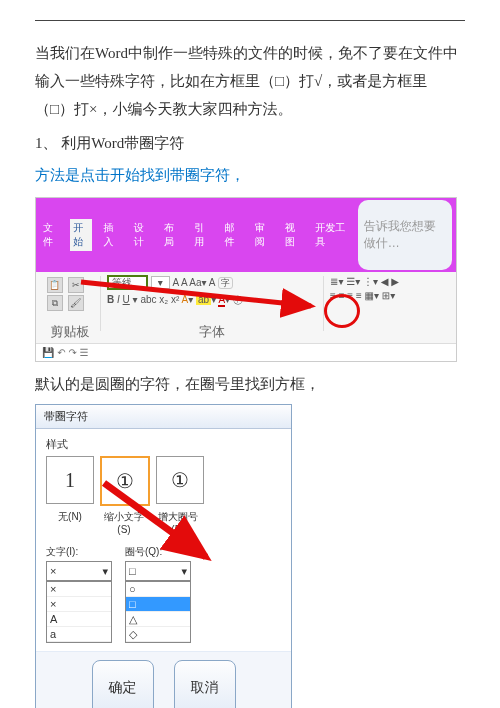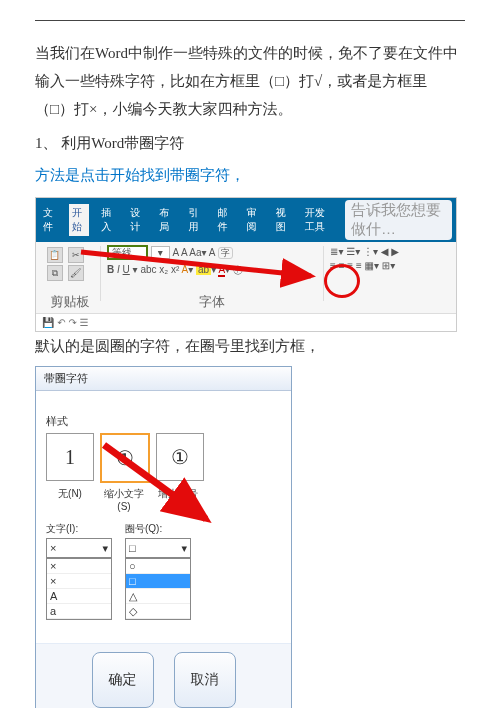--- a/index.html
+++ b/index.html
@@ -39,42 +39,42 @@
   }
   
   .ribbon {
     width: 420px;
     border: 1px solid #ccc;
     background: #f3f3f3;
     font-family: "Microsoft YaHei", sans-serif;
     font-size: 10px;
   }
   .ribbon-tabs {
-    background: #0369a1;
+    background: #d946ef;
     color: #fff;
     display: flex;
     align-items: center;
     padding: 2px 4px;
     gap: 9px;
     font-size: 10px;
   }
   .ribbon-tabs .tab {
     padding: 2px 3px;
   }
   .ribbon-tabs .active {
     background: #f3f3f3;
     color: #2b579a;
   }
   .ribbon-tabs .help {
     margin-left: auto;
     background: #eef2f7;
     color: #999;
-    padding: 1px 6px;
-    font-size: 15px;
-    border-radius: 4px;
+    padding: 18px 6px;
+    font-size: 12px;
+    border-radius: 10px;
   }
   .ribbon-body {
     display: flex;
     padding: 4px 4px 12px 4px;
     position: relative;
     background: #f6f6f6;
     min-height: 55px;
   }
   .rgroup {
     border-right: 1px solid #ddd;
@@ -146,21 +146,21 @@
     margin: 6px 0 0 0;
   }
   .dlg-title {
     background: linear-gradient(#fdfdfe, #e4ecf7);
     padding: 4px 8px;
     color: #2a2a2a;
     border-bottom: 1px solid #b8c7dc;
     font-size: 11px;
   }
   .dlg-body {
-    padding: 23px 10px;
+    padding: 8px 10px;
     position: relative;
   }
   .dlg-section {
     font-size: 11px;
     color: #333;
     margin-bottom: 4px;
   }
   .style-row {
     display: flex;
     gap: 6px;
@@ -345,21 +345,21 @@
       <div class="red-circle"></div>
     </div>
     <div class="qat">
       <span>💾</span>
       <span>↶</span>
       <span>↷</span>
       <span>☰</span>
     </div>
   </div>
 
-  <p class="para" style="">默认的是圆圈的字符，在圈号里找到方框，</p>
+  <p class="para" style="margin-top:8px">默认的是圆圈的字符，在圈号里找到方框，</p>
 
   <div class="dialog">
     <div class="dlg-title">带圈字符</div>
     <div class="dlg-body">
       <div class="dlg-section">样式</div>
       <div class="style-row">
         <div class="style-box">1</div>
         <div class="style-box sel">①</div>
         <div class="style-box">①</div>
       </div>

